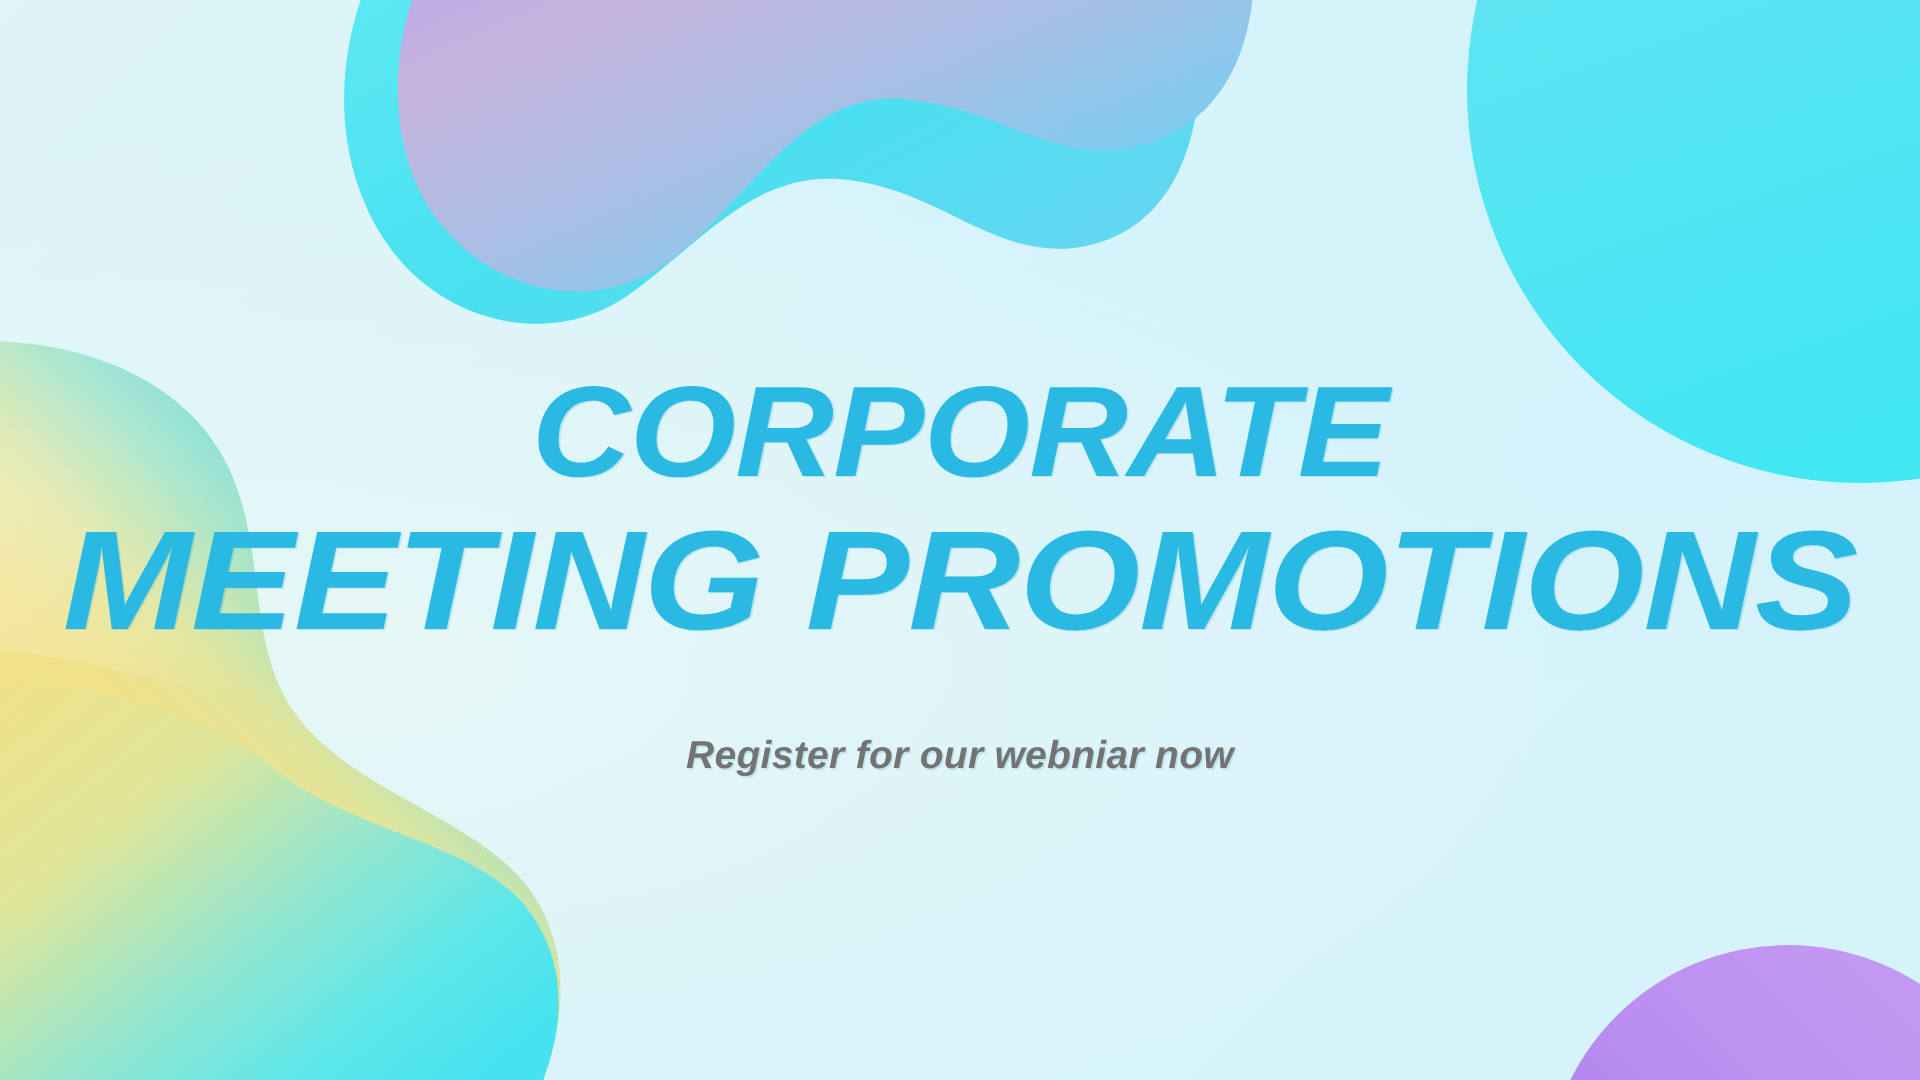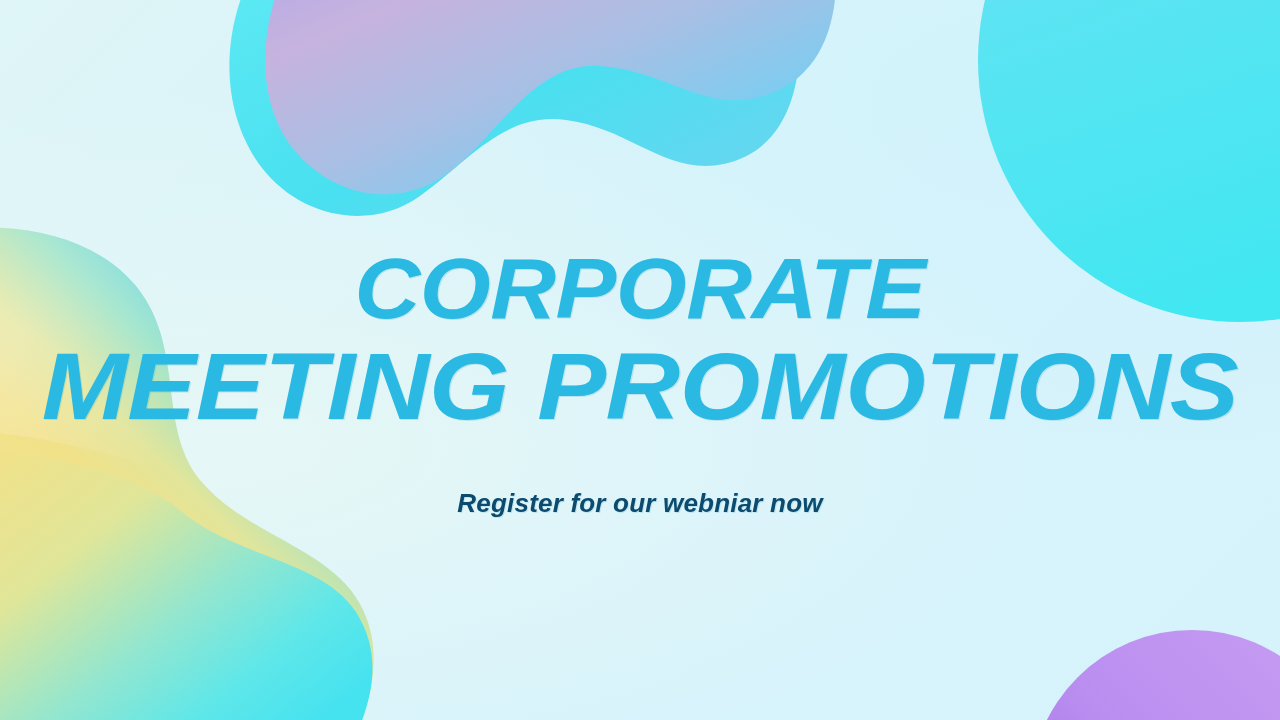--- a/index.html
+++ b/index.html
@@ -77,21 +77,21 @@
     font-size: 94px;
     margin-top: 12px;
     transform: scaleX(1.1);
   }
 
   .subtitle {
     position: absolute;
     top: 488px;
     left: 0;
     right: 0;
-    color: #0c4a6e;
+    color: #737373;
     font-family: "Liberation Sans", sans-serif;
     font-weight: bold;
     font-style: italic;
     font-size: 26px;
     letter-spacing: 0.2px;
     white-space: nowrap;
     text-shadow: 1px 1px 0 rgba(20,150,190,0.16);
   }
 </style>
 </head>

